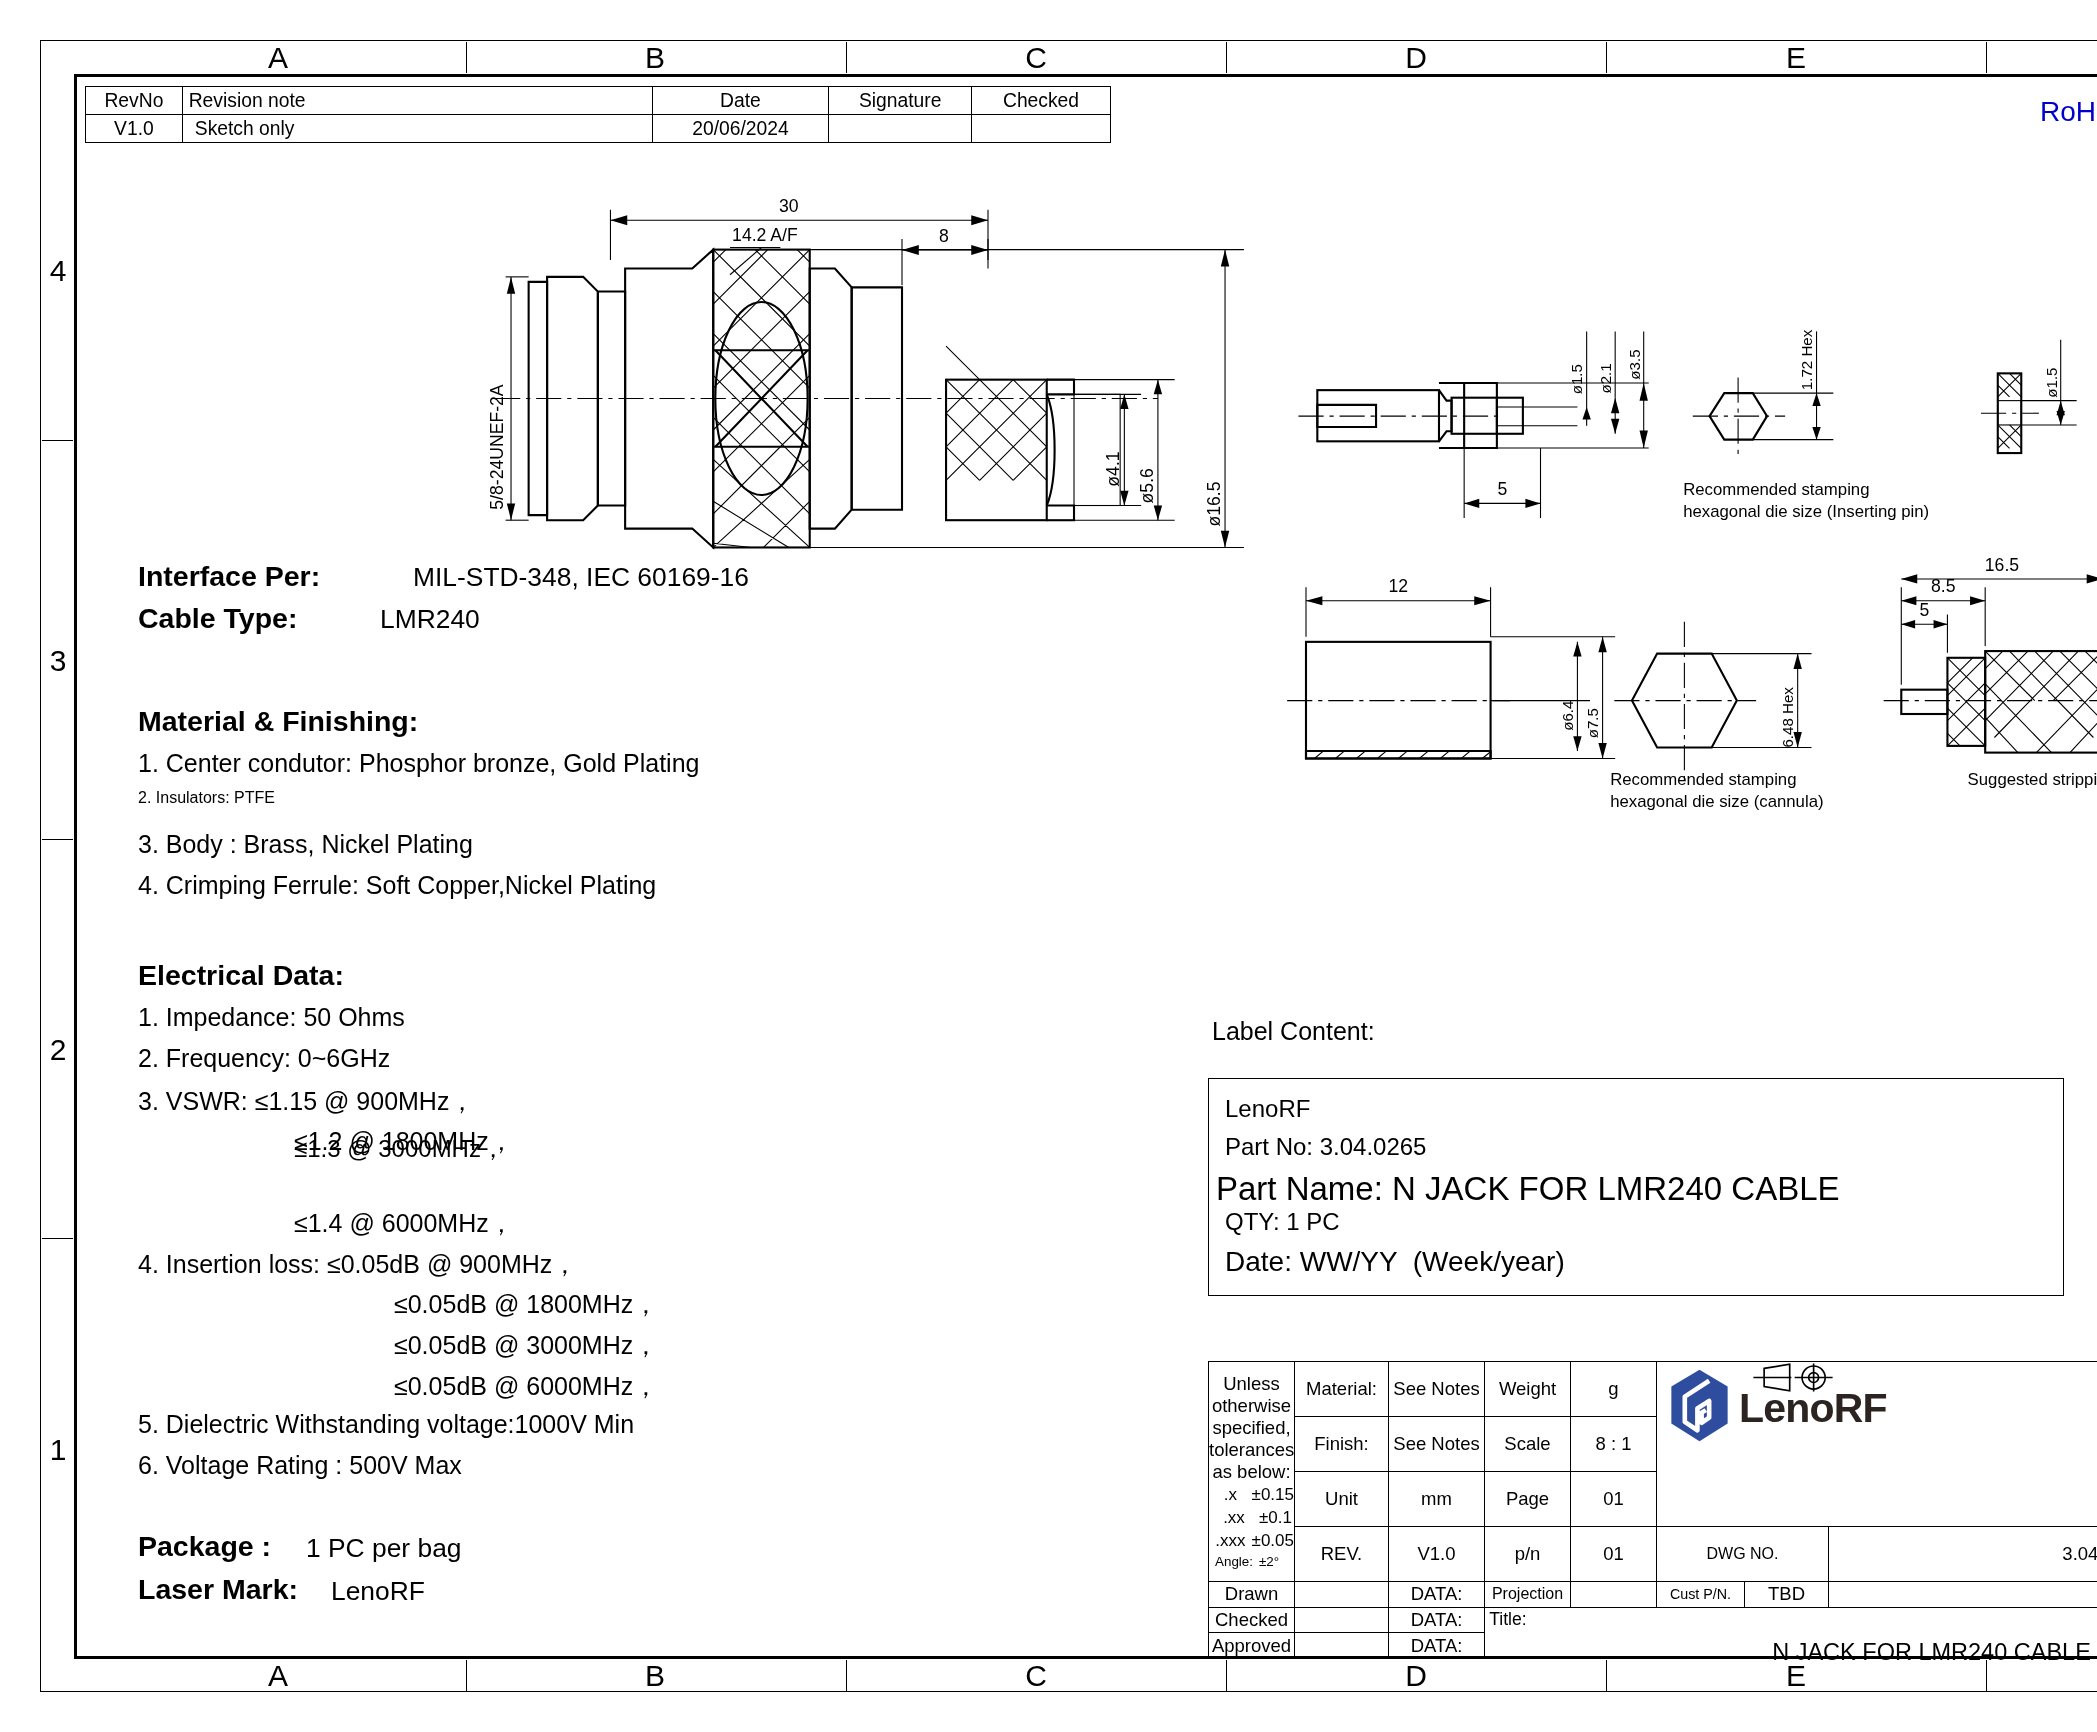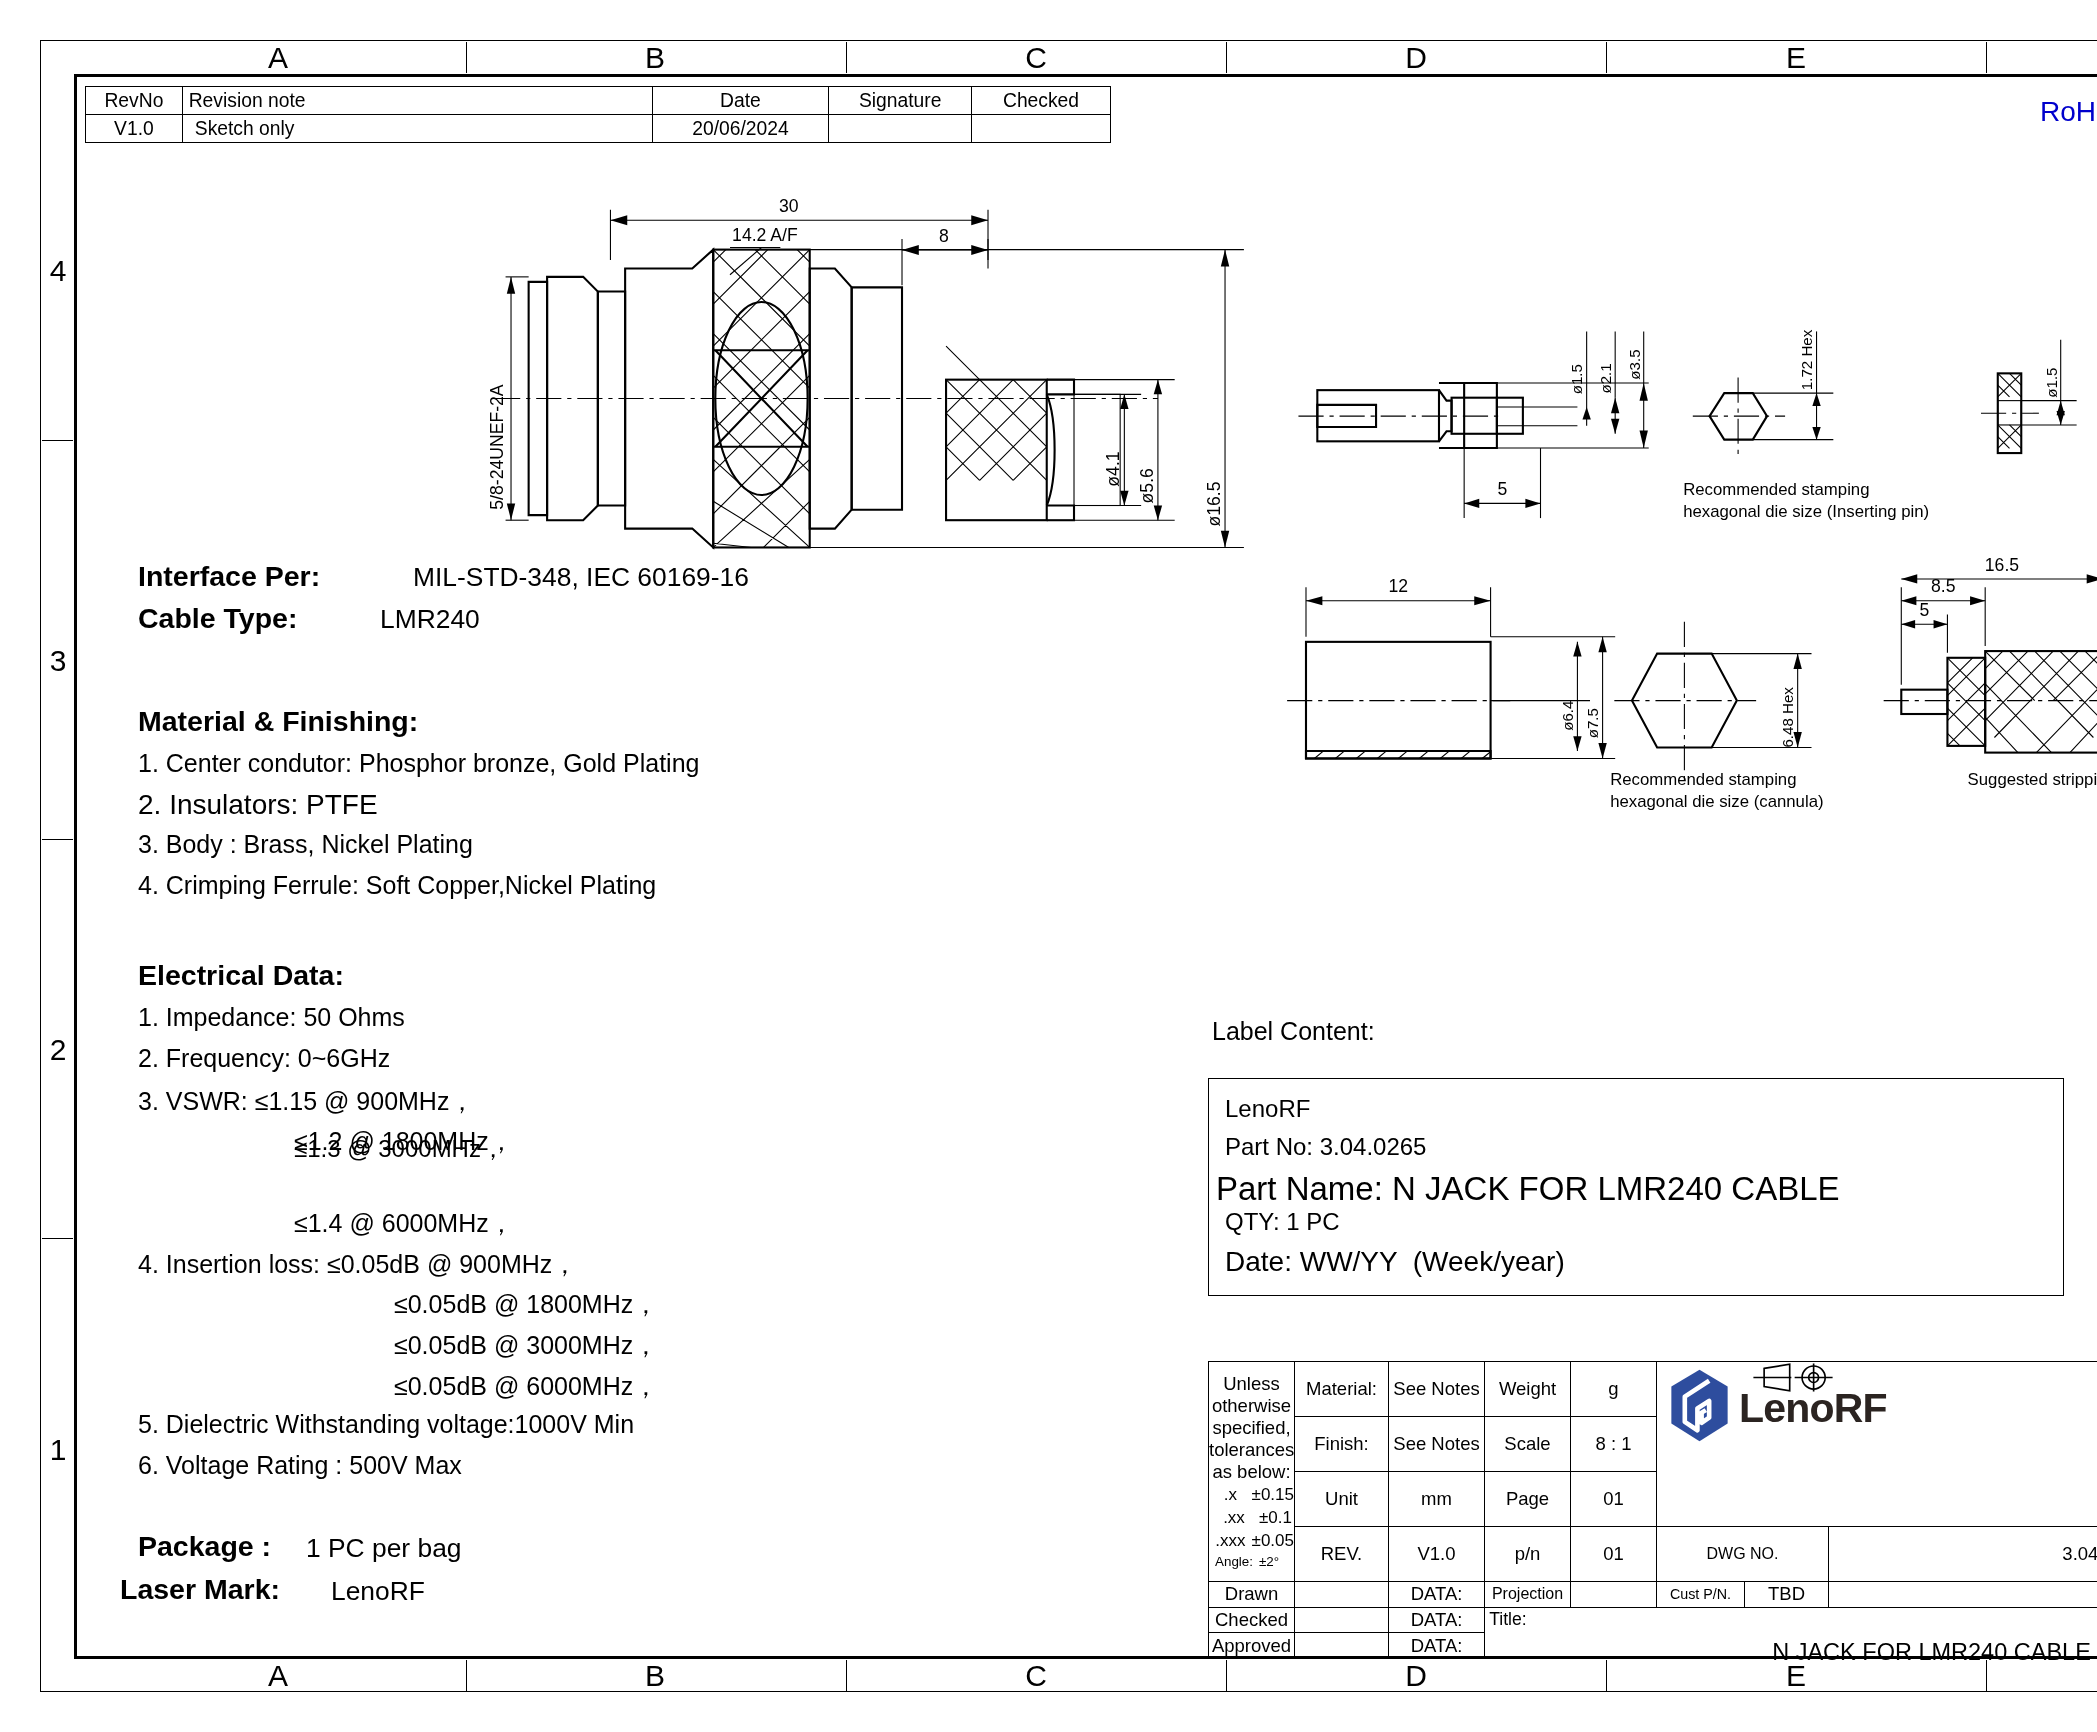--- a/index.html
+++ b/index.html
@@ -356,41 +356,41 @@
     </g>
   </svg>
 
   <div class="t b" style="left:138px;top:560px;font-size:28.5px;">Interface Per:</div>
   <div class="t" style="left:413px;top:562px;font-size:26.4px;">MIL-STD-348, IEC 60169-16</div>
   <div class="t b" style="left:138px;top:602px;font-size:28.5px;">Cable Type:</div>
   <div class="t" style="left:380px;top:604px;font-size:26.4px;text-align:center;">LMR240</div>
 
   <div class="t b" style="left:138px;top:705px;font-size:28.5px;">Material &amp; Finishing:</div>
   <div class="t" style="left:138px;top:749px;font-size:25px;">1. Center condutor: Phosphor bronze, Gold Plating</div>
-  <div class="t" style="left:138px;top:789px;font-size:28px;">2. Insulators: PTFE</div>
+  <div class="t" style="left:138px;top:789px;font-size:16px;">2. Insulators: PTFE</div>
   <div class="t" style="left:138px;top:830px;font-size:25px;">3. Body : Brass, Nickel Plating</div>
   <div class="t" style="left:138px;top:871px;font-size:25px;">4. Crimping Ferrule: Soft Copper,Nickel Plating</div>
 
   <div class="t b" style="left:138px;top:959px;font-size:28.5px;">Electrical Data:</div>
   <div class="t" style="left:138px;top:1003px;font-size:25px;">1. Impedance: 50 Ohms</div>
   <div class="t" style="left:138px;top:1044px;font-size:25px;">2. Frequency: 0~6GHz</div>
   <div class="t" style="left:138px;top:1085px;font-size:25px;">3. VSWR: ≤1.15 @ 900MHz，</div>
   <div class="t" style="left:294px;top:1125px;font-size:25px;">≤1.2 @ 1800MHz，</div>
   <div class="t" style="left:294px;top:1133px;font-size:24px;">≤1.3 @ 3000MHz，</div>
   <div class="t" style="left:294px;top:1207px;font-size:25px;">≤1.4 @ 6000MHz，</div>
   <div class="t" style="left:138px;top:1248px;font-size:25px;">4. Insertion loss: ≤0.05dB @ 900MHz，</div>
   <div class="t" style="left:394px;top:1288px;font-size:25px;">≤0.05dB @ 1800MHz，</div>
   <div class="t" style="left:394px;top:1329px;font-size:25px;">≤0.05dB @ 3000MHz，</div>
   <div class="t" style="left:394px;top:1370px;font-size:25px;">≤0.05dB @ 6000MHz，</div>
   <div class="t" style="left:138px;top:1410px;font-size:25px;">5. Dielectric Withstanding voltage:1000V Min</div>
   <div class="t" style="left:138px;top:1451px;font-size:25px;">6. Voltage Rating : 500V Max</div>
 
   <div class="t b" style="left:138px;top:1530px;font-size:28.5px;">Package :</div>
   <div class="t" style="left:306px;top:1533px;font-size:26.4px;">1 PC per bag</div>
-  <div class="t b" style="left:120px;top:1573px;font-size:28.5px;">Laser Mark:</div>
+  <div class="t b" style="left:138px;top:1573px;font-size:28.5px;">Laser Mark:</div>
   <div class="t" style="left:331px;top:1576px;font-size:26.4px;">LenoRF</div>
 
   <div class="t" style="left:1212px;top:1017px;font-size:25px;">Label Content:</div>
   <div id="label-box">
     <div class="t" style="left:16px;top:16px;font-size:24px;">LenoRF</div>
     <div class="t" style="left:16px;top:54px;font-size:24px;">Part No: 3.04.0265</div>
     <div class="t" style="left:7px;top:91px;font-size:33px;">Part Name: N JACK FOR LMR240 CABLE</div>
     <div class="t" style="left:16px;top:129px;font-size:24px;">QTY: 1 PC</div>
     <div class="t" style="left:16px;top:167px;font-size:28px;">Date: WW/YY  (Week/year)</div>
   </div>

